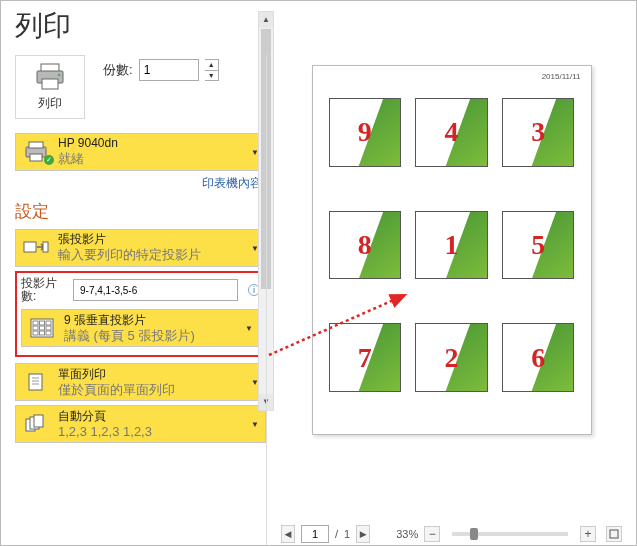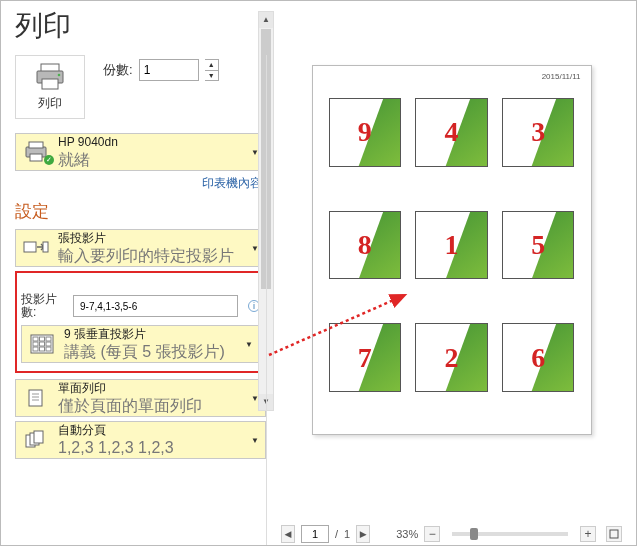--- a/index.html
+++ b/index.html
@@ -120,42 +120,42 @@
 
   .dropdown {
     height: 38px;
     border: 1px solid #c8c8c8;
     display: flex;
     align-items: center;
     padding: 0 6px;
     gap: 8px;
     margin-bottom: 4px;
     cursor: pointer;
-    background: #fef9c3;
+    background: #fde047;
   }
   .dropdown .dd-icon {
     width: 28px;
     display:flex; align-items:center; justify-content:center;
   }
   .dropdown .dd-text { flex:1; line-height: 1.25; }
   .dropdown .dd-text .t1 { font-size: 12px; color: #222; }
-  .dropdown .dd-text .t2 { font-size: 16px; color: #777; }
+  .dropdown .dd-text .t2 { font-size: 13px; color: #777; }
   .dropdown .caret {
     font-size: 8px; color: #333;
   }
   .link-row {
     text-align: right;
     font-size: 12px;
     margin: 4px 4px 8px 0;
   }
   .link-row a { color: #2a62a6; text-decoration: none; cursor: pointer; }
 
   .highlight-box {
     border: 2px solid #e02626;
-    padding: 20px 4px 4px 4px;
+    padding: 4px 4px 4px 4px;
     margin-bottom: 6px;
   }
   .slides-row {
     display: flex;
     align-items: center;
     gap: 6px;
     margin-bottom: 6px;
   }
   .slides-label { width: 46px; font-size: 12px; color: #333; line-height: 1.1; }
   .slides-input {

